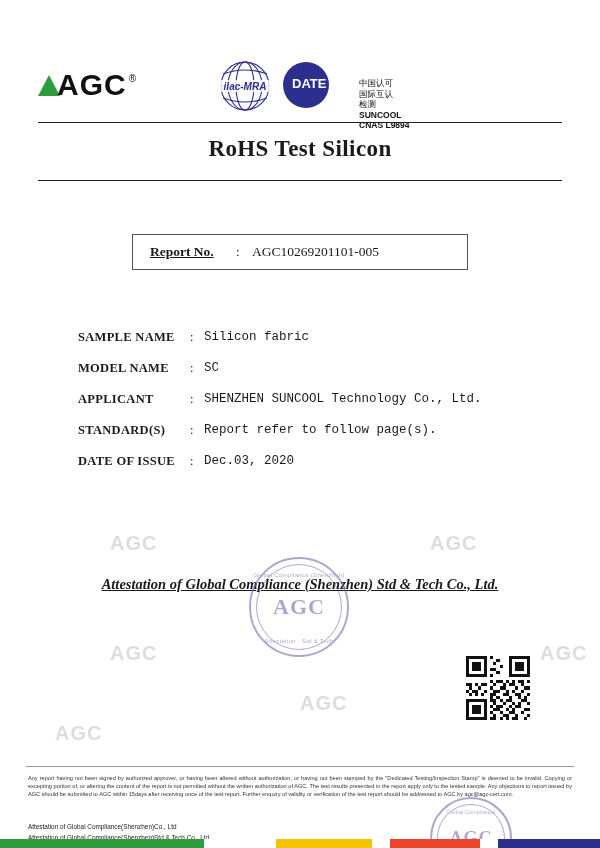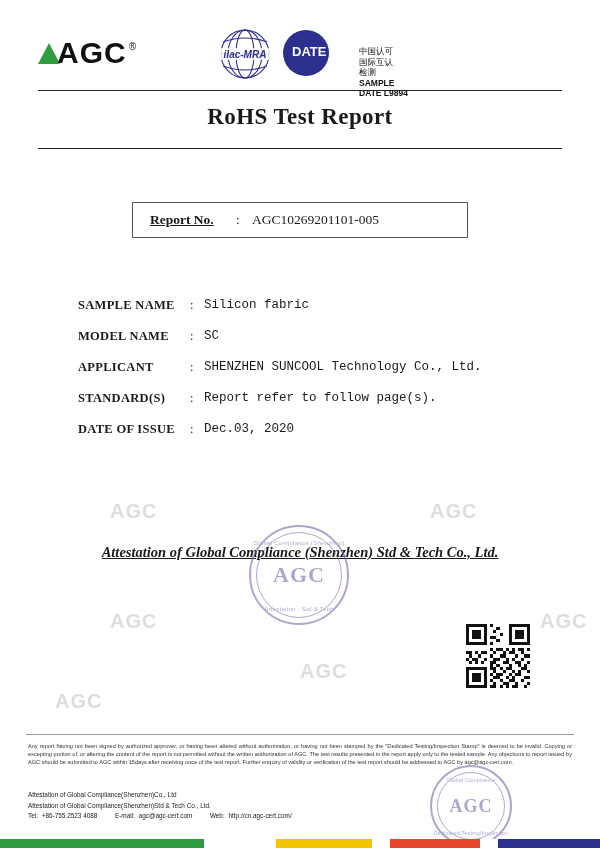--- a/index.html
+++ b/index.html
@@ -12,20 +12,21 @@
     height: 848px;
     font-family: "Liberation Serif", serif;
     color: #1a1a1a;
     position: relative;
     overflow: hidden;
   }
   .page {
     position: absolute;
     inset: 0;
     background: #fff;
+    margin-top: 32px;
   }
 
   
   .header {
     position: absolute;
     top: 14px;
     left: 0;
     width: 600px;
     height: 66px;
   }
@@ -344,28 +345,28 @@
       </svg>
     </div>
 
     <div class="cnas">
       <div class="cnas-circle"></div>
       <div class="cnas-text">DATE</div>
       <div class="cnas-label">
         <div>中国认可</div>
         <div>国际互认</div>
         <div>检测</div>
-        <div class="b">SAMPLE</div>
-        <div class="b">DATE L9894</div>
+        <div class="b">SUNCOOL</div>
+        <div class="b">CNAS L9894</div>
       </div>
     </div>
   </div>
 
   <div class="rule top"></div>
-  <div class="doc-title">RoHS Test Report</div>
+  <div class="doc-title">RoHS Test Silicon</div>
   <div class="rule bottom"></div>
 
   <div class="report-box"></div>
   <div class="report-label">Report No.</div>
   <div class="report-colon">:</div>
   <div class="report-value">AGC10269201101-005</div>
 
   <div class="fields">
 
     <div class="field-row">

